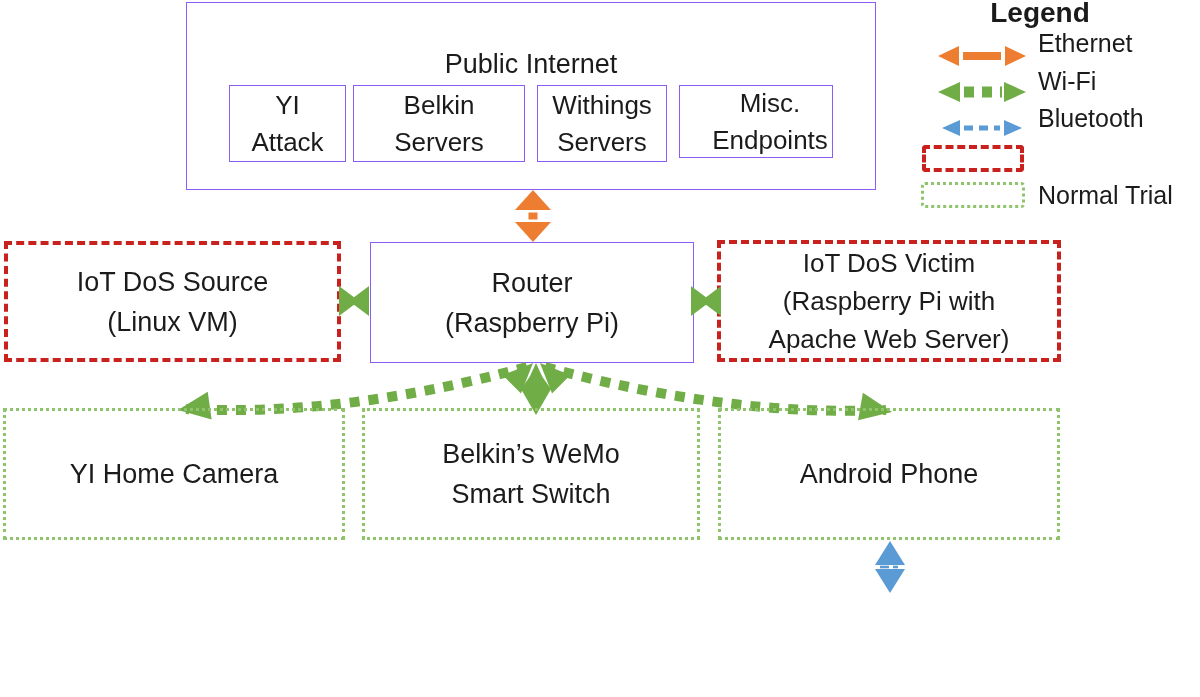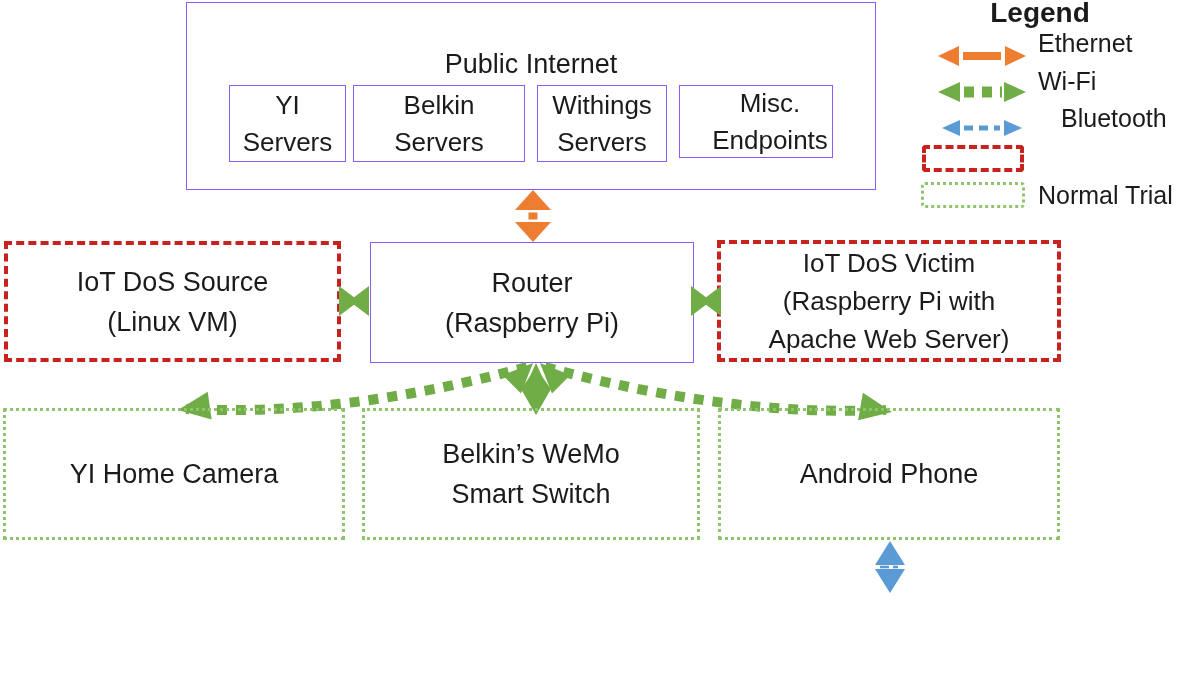--- a/index.html
+++ b/index.html
@@ -27,21 +27,21 @@
   .pi-label{position:absolute;left:0;right:0;top:44px;text-align:center;font-size:27px;line-height:34px;}
 </style>
 </head>
 <body>
 
 <div class="canvas">
 
   <div class="box solid" style="left:186px;top:2px;width:690px;height:188px;align-items:flex-start;">
     <div class="pi-label">Public Internet</div>
     <div class="box solid lbl-md" style="left:42px;top:82px;width:117px;height:77px;">YI
-Servers</div>
+Attack</div>
     <div class="box solid lbl-md" style="left:166px;top:82px;width:172px;height:77px;">Belkin
 Servers</div>
     <div class="box solid lbl-md" style="left:350px;top:82px;width:130px;height:77px;">Withings
 Servers</div>
     <div class="box solid lbl-md" style="left:492px;top:82px;width:154px;height:73px;padding-left:28px;">Misc.
 Endpoints</div>
   </div>
 
   <svg style="left:503px;top:190px;" width="60" height="52" viewBox="0 0 60 52">
     <polygon points="30,0 12,20 48,20" fill="#ED7D31"></polygon>
@@ -117,21 +117,21 @@
       <polygon points="88,12 66,2 66,22" fill="#70AD47"></polygon>
       <line x1="26" y1="12" x2="64" y2="12" stroke="#70AD47" stroke-width="11" stroke-dasharray="10 8"></line>
     </svg>
     <div class="legend-label" style="top:65px;">Wi-Fi</div>
 
     <svg style="left:33px;top:116px;" width="88" height="24" viewBox="0 0 88 24">
       <polygon points="4,12 22,4 22,20" fill="#5B9BD5"></polygon>
       <polygon points="84,12 66,4 66,20" fill="#5B9BD5"></polygon>
       <line x1="26" y1="12" x2="62" y2="12" stroke="#5B9BD5" stroke-width="5" stroke-dasharray="9 6"></line>
     </svg>
-    <div class="legend-label" style="top:102px;margin-left:23px;">Bluetooth</div>
+    <div class="legend-label" style="top:102px;">Bluetooth</div>
 
     <div class="legend-rect" style="left:17px;top:145px;width:102px;height:27px;border:4px dashed #c9211e;"></div>
 
     <div class="legend-rect" style="left:16px;top:182px;width:104px;height:26px;border:3px dotted #8fc46d;"></div>
     <div class="legend-label" style="top:179px;">Normal Trial</div>
   </div>
 
 </div>
 
 </body></html>

